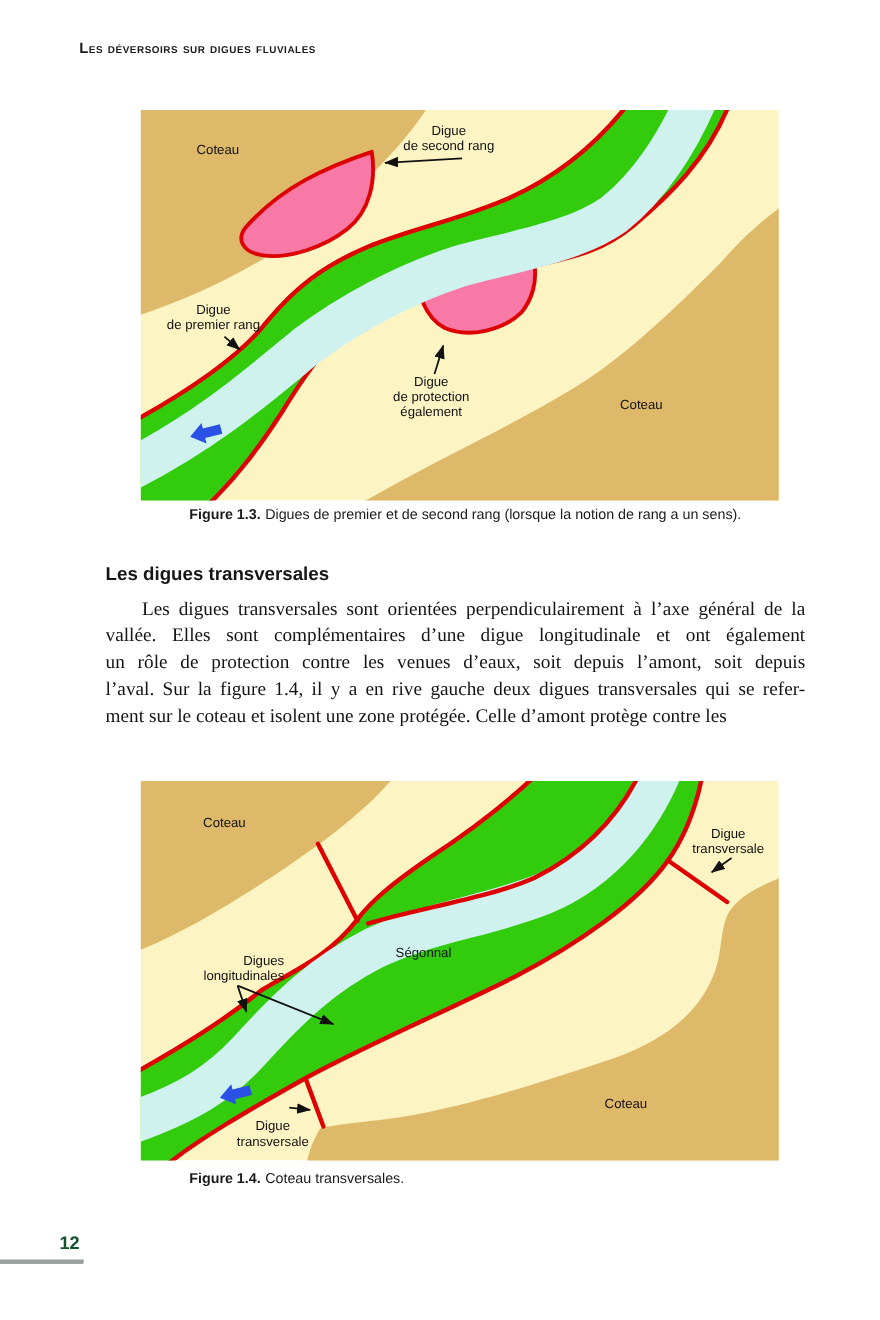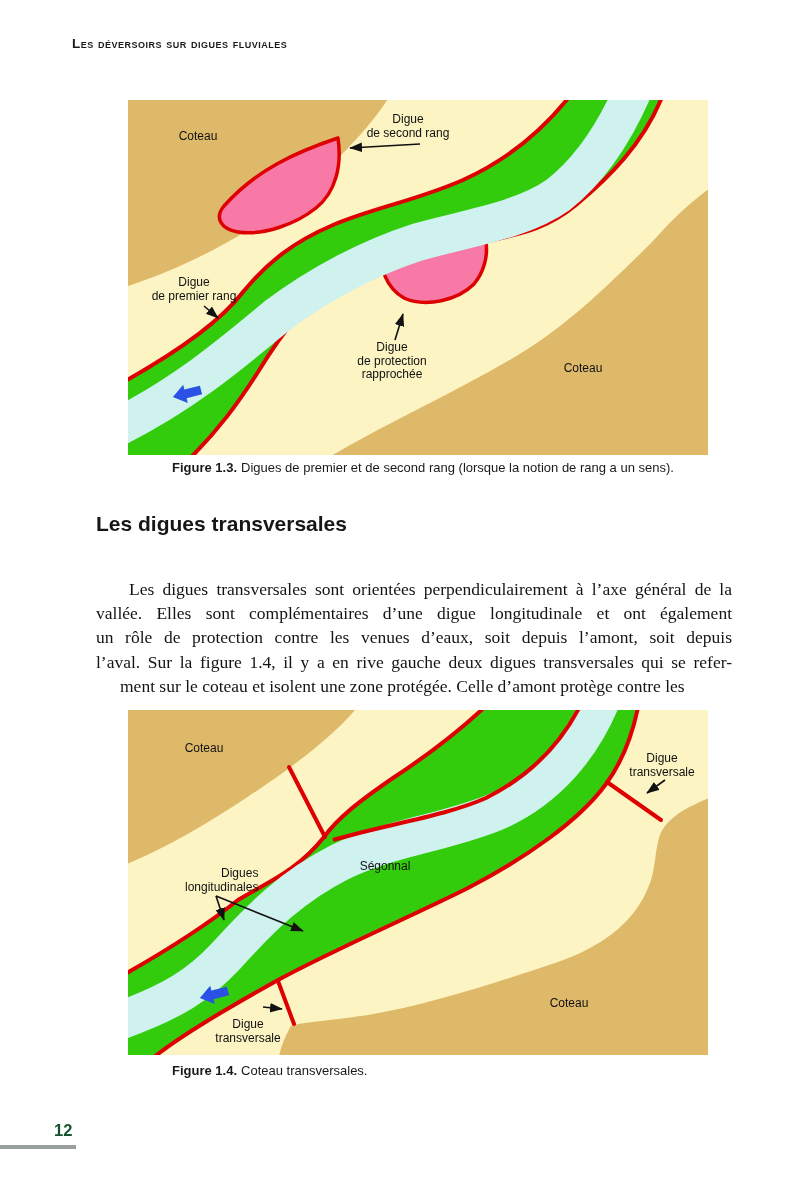--- a/index.html
+++ b/index.html
@@ -11,26 +11,26 @@
   .fig svg{position:absolute;left:0;top:0;display:block;}
   #fig13{top:100px;height:355px;}
   #fig14{top:710px;height:345px;}
   .flabel{position:absolute;transform:translate(-50%,-50%);text-align:center;
         font-size:12px;line-height:13.5px;color:#111;white-space:nowrap;}
   .flabel.leftalign{transform:translate(0,0);text-align:right;}
   .caption{position:absolute;left:128px;width:600px;font-size:13px;color:#1a1a1a;padding-left:44px;}
   #cap13{top:460px;}
   #cap14{top:1063px;}
   .cap-label{font-weight:bold;margin-right:4px;}
-  .section-heading{position:absolute;left:96px;top:512px;font-size:21px;font-weight:bold;color:#161616;}
+  .section-heading{position:absolute;left:96px;top:512px;font-size:17px;font-weight:bold;color:#161616;}
   .bodytext{position:absolute;left:96px;top:541px;width:636px;
         font-family:"Liberation Serif",serif;font-size:17.5px;line-height:24.2px;color:#141414;}
   .bline{text-align:justify;text-align-last:justify;}
-  .bline.first{text-indent:33px;margin-top:36px;}
-  .bline.last{text-align-last:auto;margin-left:24px;}
+  .bline.first{text-indent:33px;}
+  .bline.last{text-align-last:auto;}
   .page-number{position:absolute;left:54px;top:1121px;font-size:16.5px;font-weight:bold;color:#14532d;}
   .footer-rule{position:absolute;left:0;top:1145px;width:76px;height:4px;background:#98a09b;}
   
   .c-cream{fill:#fcf4c3}.c-tan{fill:#dfb96a}.c-green{fill:#33cc0d}
   .s-red{stroke:#de0000}.c-pink{fill:#f878a6}
   .river{stroke:#cff2ee;fill:none}
   .lblarrow{stroke:#111;stroke-width:1.6;fill:none}
   .flow{fill:#2b50e6}
 </style>
 </head>
@@ -69,21 +69,21 @@
       <div>Digue</div>
       <div>de second rang</div>
     </div>
     <div class="flabel" style="left:66px;top:189px">
       <div>Digue</div>
       <div>de premier rang</div>
     </div>
     <div class="flabel" style="left:264px;top:261px">
       <div>Digue</div>
       <div>de protection</div>
-      <div>rapprochée</div>
+      <div>également</div>
     </div>
     <div class="flabel" style="left:455px;top:269px">Coteau</div>
   </div>
 
   <div class="caption" id="cap13">
     <span class="cap-label">Figure 1.3.</span><span>Digues de premier et de second rang (lorsque la notion de rang a un sens).</span>
   </div>
 
   <div class="section-heading">Les digues transversales</div>
   <div class="bodytext">

